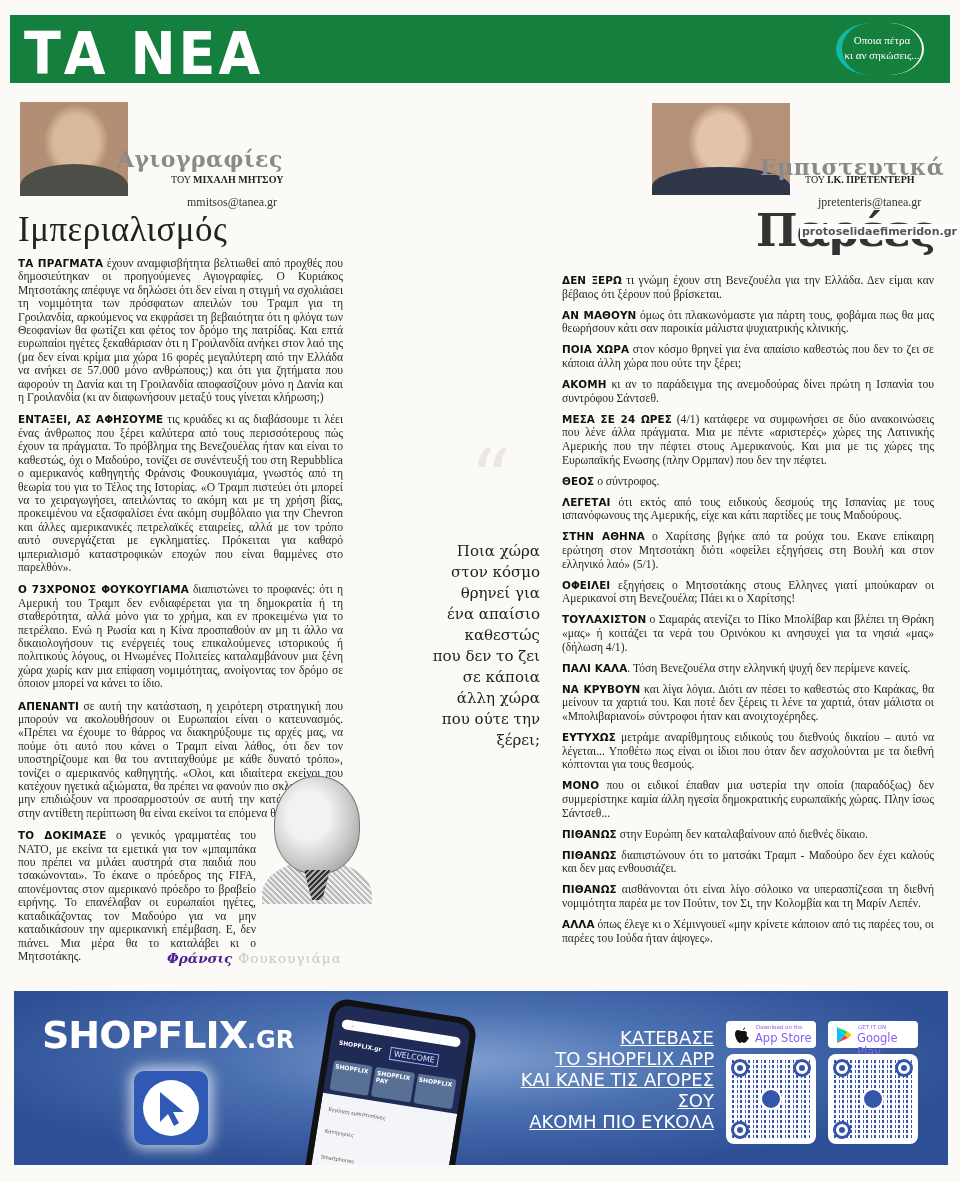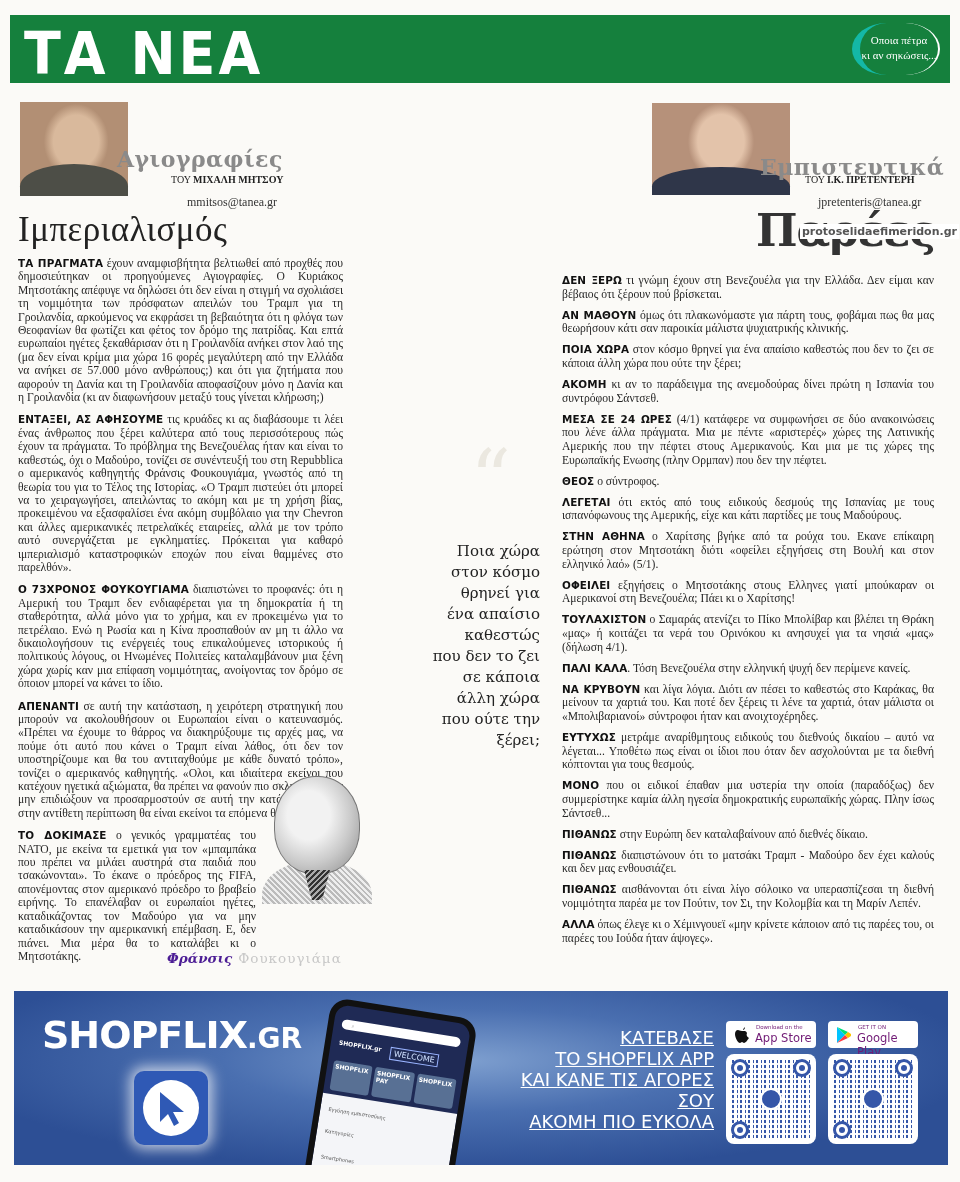--- a/index.html
+++ b/index.html
@@ -2,21 +2,21 @@
 <html><head>
 <meta charset="utf-8">
 <style>
   * { box-sizing: border-box; margin: 0; padding: 0; }
   html, body { width: 960px; height: 1182px; background: #fbfaf7; overflow: hidden; }
   body { position: relative; font-family: "DejaVu Serif", serif; color: #222; }
 
   
   .masthead { position: absolute; left: 10px; top: 15px; width: 940px; height: 68px; background: #15803d; }
   .masthead .logo { position: absolute; left: 14px; top: 4px; font-family: "DejaVu Sans", sans-serif; font-weight: bold; font-size: 54px; color: #fff; letter-spacing: 3px; transform: scaleY(1.1); transform-origin: top left; }
-  .masthead .motto { position: absolute; right: 10px; top: 8px; width: 88px; height: 52px; border-left: 8px solid #14b8a6; border-right: 2px solid #fff; border-radius: 40px / 30px; color: #fff; font-size: 11px; text-align: center; padding-top: 10px; line-height: 15px; font-family: "Liberation Serif", serif; }
+  .masthead .motto { position: absolute; right: 26px; top: 8px; width: 88px; height: 52px; border-left: 6px solid #14b8a6; border-right: 2px solid #fff; border-radius: 40px / 30px; color: #fff; font-size: 11px; text-align: center; padding-top: 10px; line-height: 15px; font-family: "Liberation Serif", serif; }
   .photo { position: absolute; background: radial-gradient(circle at 50% 40%, #e6c9ad 0 28%, #a98870 29% 34%, transparent 35%), linear-gradient(#f5f3ef, #f5f3ef); }
   .photo .shirt { position: absolute; left: 0; right: 0; bottom: 0; height: 34%; border-radius: 50% 50% 0 0 / 70% 70% 0 0; }
   .colname { position: absolute; font-family: "DejaVu Serif", serif; font-weight: bold; color: #8a8a8a; font-size: 22px; letter-spacing: 0.5px; }
   .byline { position: absolute; font-family: "Liberation Serif", serif; font-size: 10px; color: #222; }
   .byline b { font-weight: bold; }
   .email { position: absolute; font-family: "Liberation Serif", serif; font-size: 12px; color: #333; }
 
   .title-left { position: absolute; left: 18px; top: 210px; font-family: "Liberation Serif", serif; font-size: 35px; color: #222; letter-spacing: 0.5px; }
   .title-right { position: absolute; left: 756px; top: 205px; font-family: "DejaVu Serif", serif; font-weight: bold; font-size: 44px; color: #333; letter-spacing: -1px; }
   .watermark { position: absolute; left: 800px; top: 224px; background: #fff; font-family: "DejaVu Sans", sans-serif; font-weight: bold; font-size: 11px; color: #555; padding: 1px 2px; }
@@ -37,36 +37,36 @@
   .sketch .head { position: absolute; left: 12px; top: 0; width: 86px; height: 98px; border-radius: 48% 48% 45% 45%; background: radial-gradient(ellipse at 40% 40%, #f2f2f2 0 30%, #c9c9c9 60%, #888 100%); border: 1px solid #777; }
   .sketch .body { position: absolute; left: 0; top: 84px; width: 110px; height: 44px; border-radius: 50% 50% 0 0 / 80% 80% 0 0; background: repeating-linear-gradient(45deg, #bbb 0 2px, #eee 2px 4px); }
   .sketch .tie { position: absolute; left: 42px; top: 94px; width: 26px; height: 30px; background: repeating-linear-gradient(-45deg, #333 0 2px, #aaa 2px 4px); clip-path: polygon(0 0, 100% 0, 70% 100%, 30% 100%); }
   .caption { position: absolute; left: 167px; top: 950px; font-family: "DejaVu Serif", serif; font-weight: bold; font-style: italic; font-size: 13.5px; }
   .caption .first { color: #4c1d95; }
   .caption .last { color: #c8c8c8; font-style: normal; font-weight: normal; margin-left: 6px; letter-spacing: 1px; }
 
   
   .ad { position: absolute; left: 14px; top: 991px; width: 934px; height: 174px; background: radial-gradient(ellipse at 48% 40%, #7e9fcf 0%, #4a6fb0 35%, #2d4f95 75%); overflow: hidden; }
   .ad .brand { position: absolute; left: 28px; top: 22px; font-family: "DejaVu Sans", sans-serif; font-weight: bold; font-size: 38px; color: #fff; letter-spacing: -1px; }
-  .ad .brand .tld { font-size: 28px; letter-spacing: 0; }
+  .ad .brand .tld { font-size: 24px; letter-spacing: 0; }
   .ad .appicon { position: absolute; left: 120px; top: 80px; width: 74px; height: 74px; background: #2f59b5; border-radius: 10px; box-shadow: 0 0 14px 4px rgba(255,255,255,0.7); }
   .ad .appicon .circle { position: absolute; left: 9px; top: 9px; width: 56px; height: 56px; border-radius: 50%; background: #fff; }
   .ad .appicon svg { position: absolute; left: 18px; top: 17px; }
   .phone { position: absolute; left: 318px; top: 6px; width: 148px; height: 190px; background: #111; border-radius: 18px; transform: rotate(9deg); transform-origin: top left; padding: 6px; }
   .phone .screen { width: 100%; height: 100%; background: #1f2a55; border-radius: 13px; overflow: hidden; position: relative; }
   .phone .search { position: absolute; left: 8px; top: 14px; right: 8px; height: 10px; border-radius: 5px; background: #fff; font-size: 5px; color: #999; padding-left: 10px; font-family: "DejaVu Sans", sans-serif; line-height: 10px; }
   .phone .welcome { position: absolute; left: 60px; top: 34px; border: 1px solid #9ab4ff; color: #cfe0ff; font-family: "DejaVu Sans", sans-serif; font-size: 8px; padding: 1px 3px; }
   .phone .minilogo { position: absolute; left: 8px; top: 34px; color: #fff; font-family: "DejaVu Sans", sans-serif; font-size: 6px; font-weight: bold; }
   .phone .cards { position: absolute; left: 6px; top: 56px; right: 6px; height: 30px; display: flex; gap: 3px; }
   .phone .cards div { flex: 1; background: #587094; border-radius: 3px; color: #fff; font-family: "DejaVu Sans", sans-serif; font-size: 6px; font-weight: bold; padding: 2px; }
   .phone .white { position: absolute; left: 0; right: 0; top: 90px; bottom: 0; background: #f4f5f8; }
   .phone .row { position: absolute; left: 8px; right: 8px; font-family: "DejaVu Sans", sans-serif; font-size: 5px; color: #555; }
 
   .ad .cta { position: absolute; left: 470px; top: 36px; width: 230px; text-align: right; font-family: "DejaVu Sans", sans-serif; font-size: 18px; line-height: 21px; color: #fff; text-decoration: underline; }
-  .store { position: absolute; top: 30px; width: 90px; height: 27px; background: #fff; border-radius: 4px; font-family: "DejaVu Sans", sans-serif; color: #701a75; }
+  .store { position: absolute; top: 30px; width: 90px; height: 27px; background: #fff; border-radius: 4px; font-family: "DejaVu Sans", sans-serif; color: #8b5cf6; }
   .store .small { position: absolute; left: 30px; top: 3px; font-size: 5.5px; }
   .store .big { position: absolute; left: 29px; top: 10px; font-size: 11.5px; }
   .store .glyph { position: absolute; left: 8px; top: 5px; }
   .qr { position: absolute; top: 63px; width: 90px; height: 90px; background: #fff; border-radius: 8px; overflow: hidden; }
   .qr .pattern { position: absolute; inset: 6px; background:
       repeating-linear-gradient(0deg, transparent 0 3px, rgba(255,255,255,0.95) 3px 5px),
       repeating-linear-gradient(90deg, #3556a8 0 2px, transparent 2px 5px, #3556a8 5px 6px, transparent 6px 8px); }
   .qr .finder { position: absolute; width: 18px; height: 18px; border-radius: 50%; border: 3px solid #3556a8; background: #fff; }
   .qr .finder::after { content: ""; position: absolute; left: 3px; top: 3px; width: 6px; height: 6px; border-radius: 50%; background: #3556a8; }
   .qr .center { position: absolute; left: 34px; top: 34px; width: 22px; height: 22px; border-radius: 50%; background: #3556a8; border: 2px solid #fff; }

